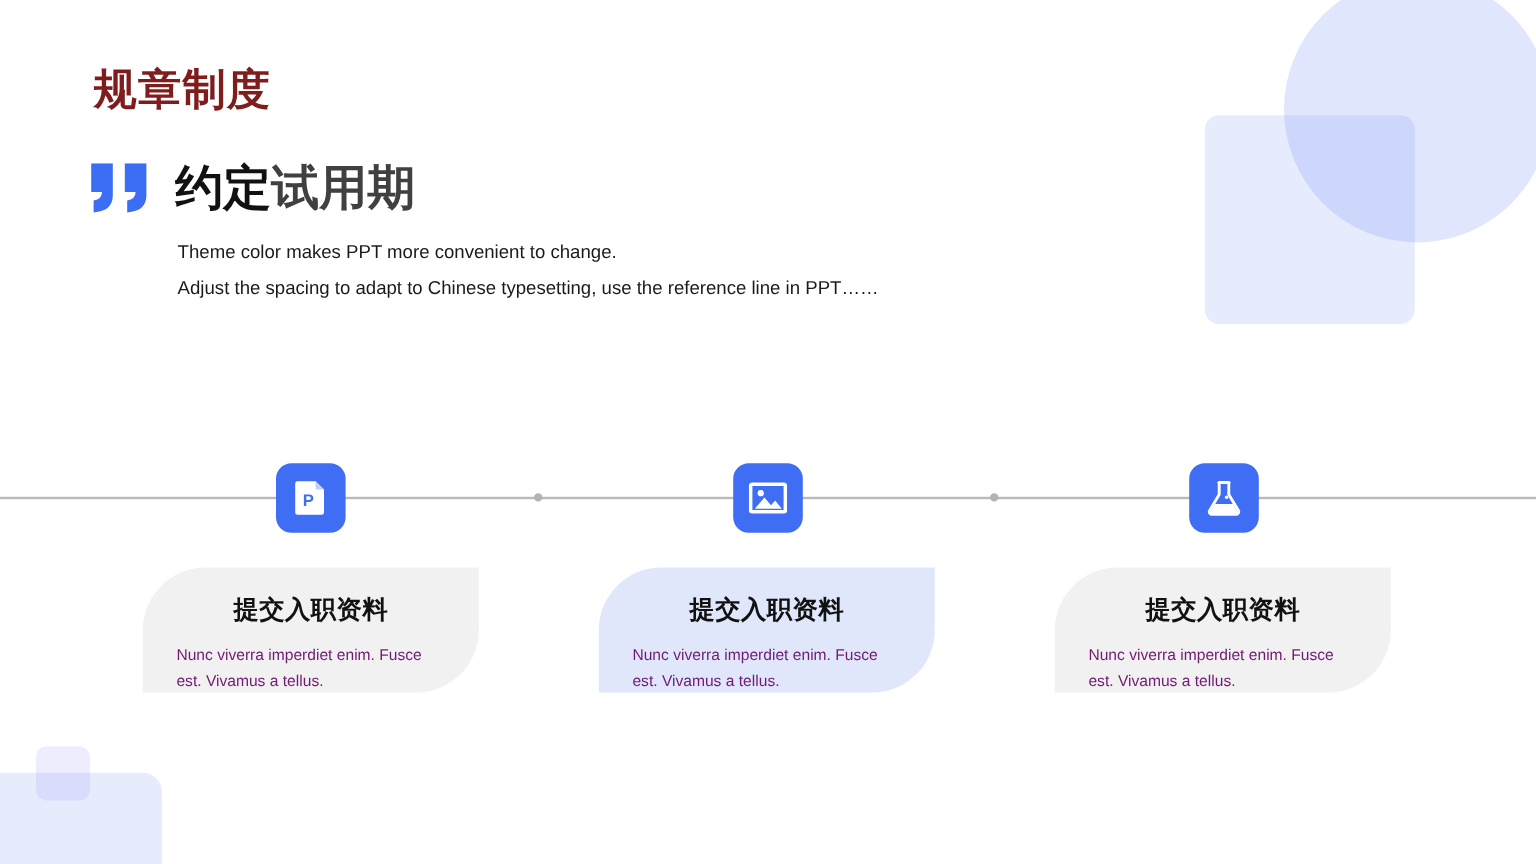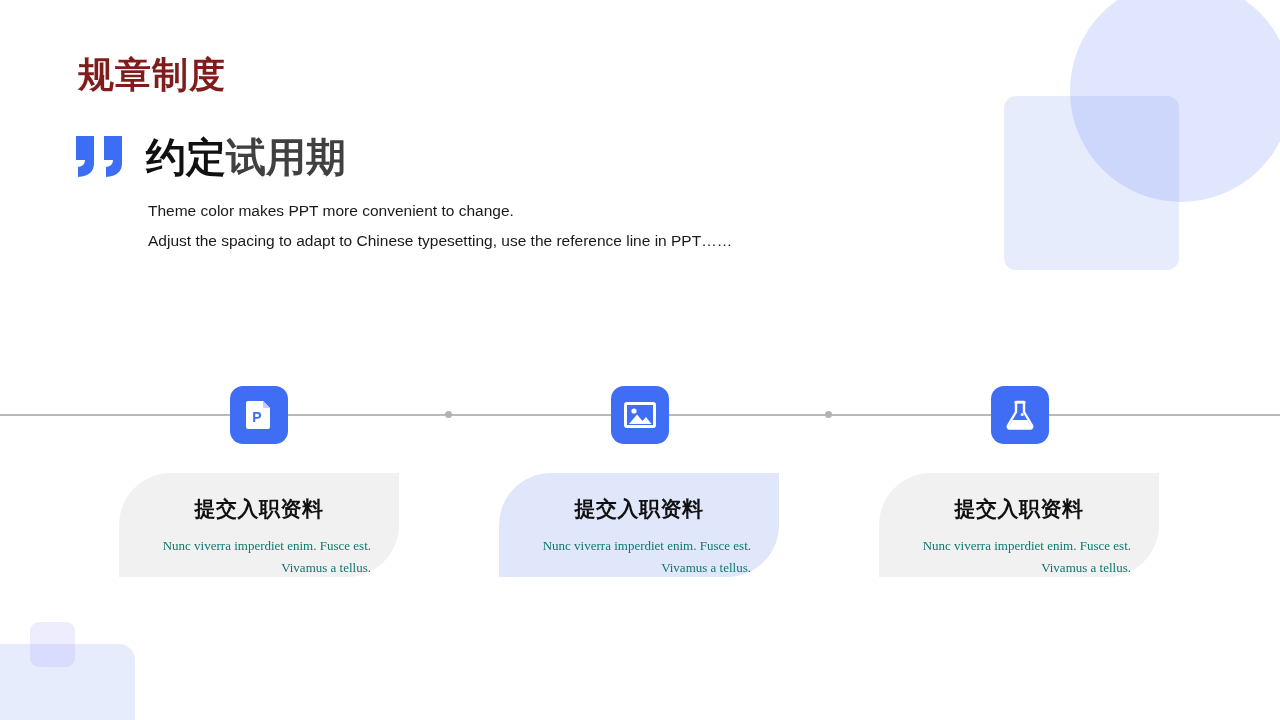--- a/index.html
+++ b/index.html
@@ -153,26 +153,25 @@
   .card-title {
     text-align: center;
     font-size: 21px;
     font-weight: bold;
     color: #111111;
     line-height: 28px;
     letter-spacing: 0.5px;
   }
   .card-body {
     margin-top: 12px;
-    text-align: right;
+    text-align: left;
     font-size: 13px;
     line-height: 22px;
-    color: #0f766e;
+    color: #701a75;
     padding: 0 28px;
-    font-family: Liberation Serif, serif;
   }
 </style>
 </head>
 <body>
 
 <div class="slide">
 
   <div class="deco deco-circle-tr"></div>
   <div class="deco deco-square-tr"></div>
   <div class="deco deco-rect-bl"></div>

